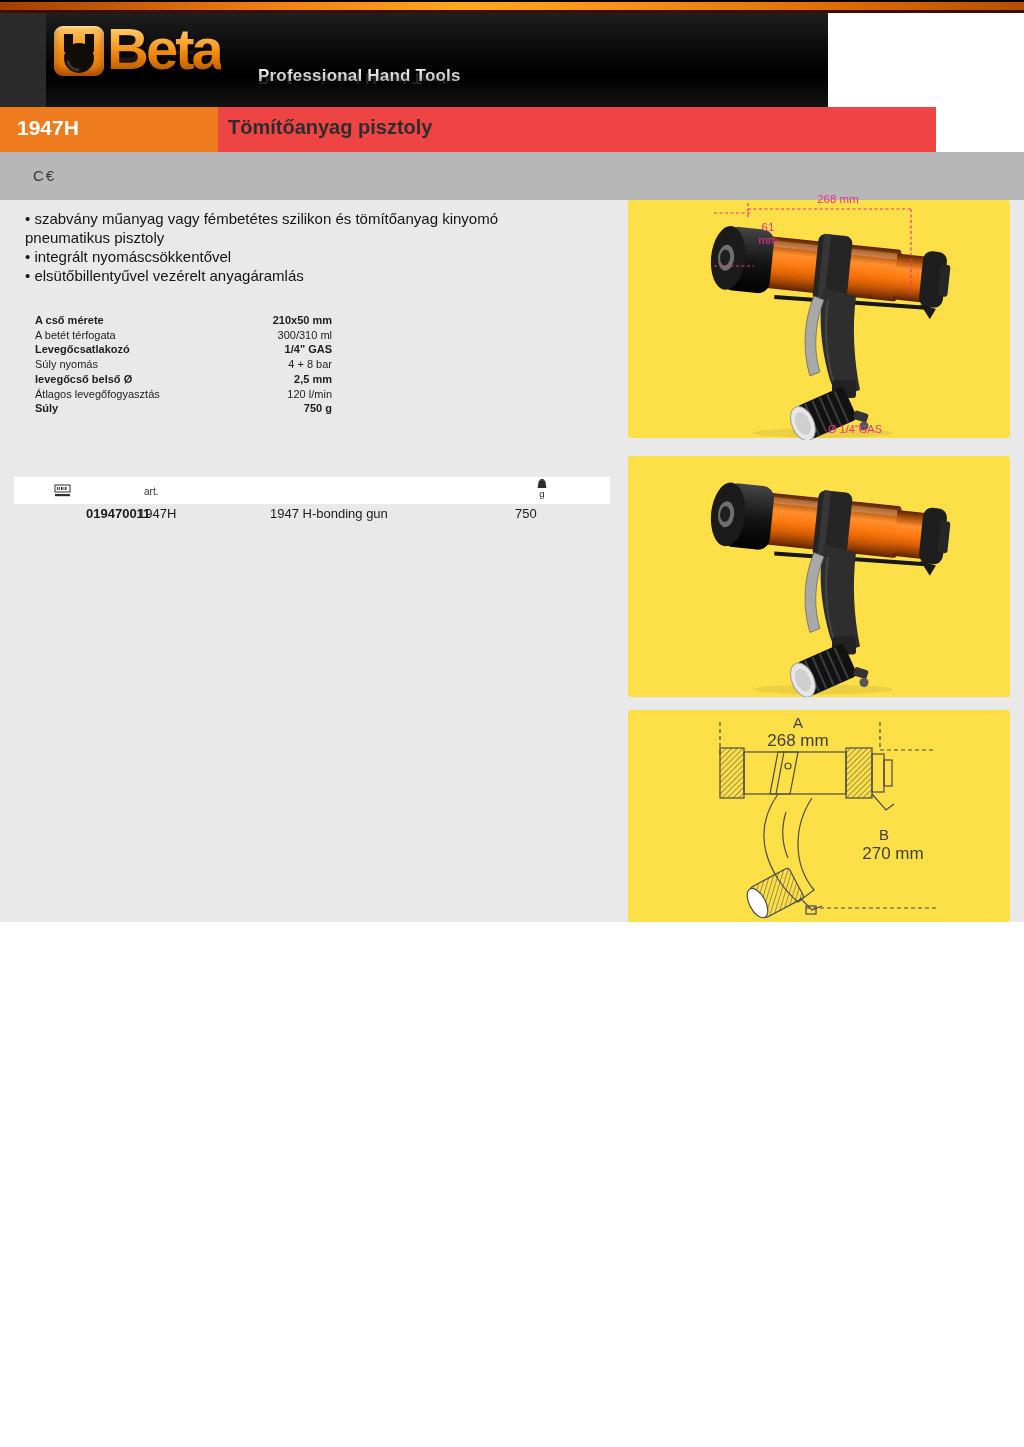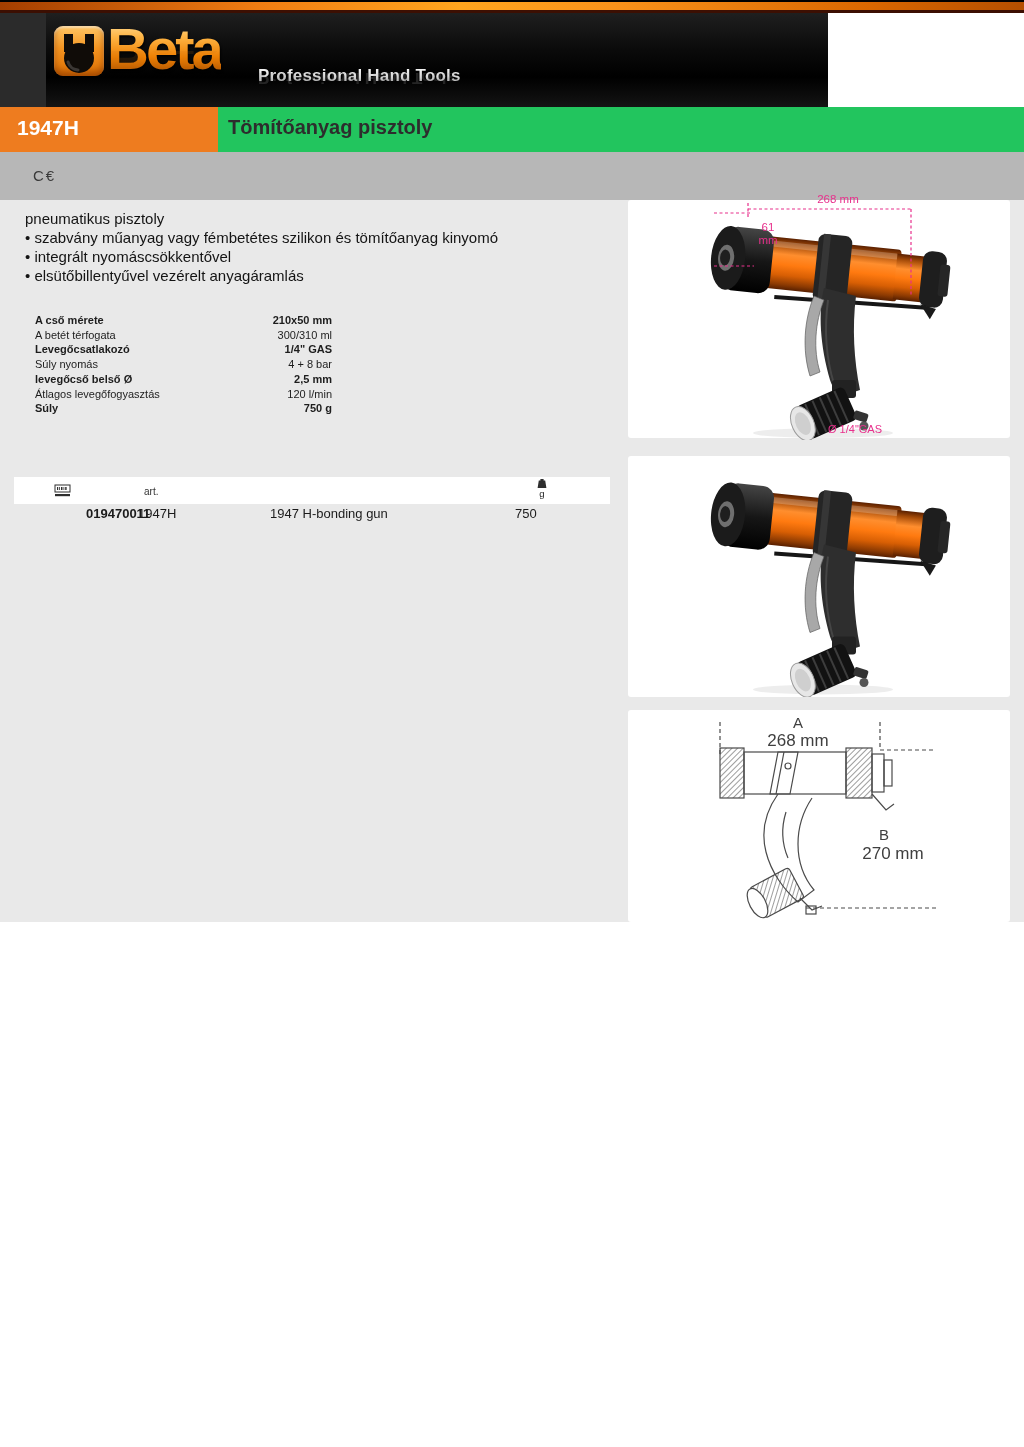--- a/index.html
+++ b/index.html
@@ -54,21 +54,21 @@
   .tagline-reflection {
     position:absolute; left:258px; top:74px; height:14px; overflow:hidden;
     font-size:17px; font-weight:bold; color:#9a9a9a;
     transform:scaleY(-1); transform-origin:top; opacity:.22;
   }
 
   
   .title-row { position:absolute; top:107px; left:0; width:1024px; height:45px; }
   .code-cell { position:absolute; left:0; top:0; width:218px; height:45px; background:#ee7c1f; }
   .code-cell span { position:absolute; left:17px; top:9px; font-size:21px; font-weight:bold; color:#ffffff; }
-  .name-cell { position:absolute; left:218px; top:0; width:806px; height:45px; background:#22c55e; }
+  .name-cell { position:absolute; left:218px; top:0; width:718px; height:45px; background:#ef4444; }
   .name-cell span { position:absolute; left:10px; top:9px; font-size:20px; font-weight:bold; color:#2d2d2d; }
 
   
   .ce-bar { position:absolute; top:152px; left:0; width:1024px; height:48px; background:#b7b7b7; }
   .ce-mark { position:absolute; left:33px; top:15px; font-size:15px; letter-spacing:2px; color:#3a3a3a; font-weight:normal; }
 
   
   .content { position:absolute; top:200px; left:0; width:1024px; height:722px; background:#e9e9e9; }
 
   .bullets { position:absolute; left:25px; top:9px; width:600px; color:#141414; }
@@ -85,21 +85,21 @@
   .order-header .weight-col svg { display:block; margin:0 auto; }
   .order-header .weight-col .unit { font-size:9.5px; line-height:10px; color:#222; }
 
   .order-row { position:absolute; left:0; top:306px; width:640px; height:20px; font-size:13px; color:#1b1b1b; }
   .order-row .code { position:absolute; left:50px; font-weight:bold;margin-left:36px; }
   .order-row .art  { position:absolute; left:138px; }
   .order-row .desc { position:absolute; left:270px; }
   .order-row .wgt  { position:absolute; left:515px; }
 
   
-  .panel { position:absolute; left:628px; width:382px; background:#ffffff; border-radius:3px; }
+  .panel { position:absolute; left:628px; width:382px; background:#fde047; border-radius:3px; }
   .panel1 { top:0; height:238px; }
   .panel2 { top:256px; height:241px; }
   .panel3 { top:510px; height:212px; }
   .panel svg.fill { position:absolute; left:0; top:0; }
 
   .ann { position:absolute; color:#e8308c; font-size:11.5px; line-height:13px; }
   .ann.center { text-align:center; }
   .draw-label { position:absolute; color:#3f3f3f; text-align:center; }
 </style>
 </head>
@@ -135,22 +135,22 @@
   </div>
 </div>
 
 <div class="ce-bar">
   <span class="ce-mark">C€</span>
 </div>
 
 <div class="content">
 
   <div class="bullets">
+    <div>• szabvány műanyag vagy fémbetétes szilikon és tömítőanyag kinyomó</div>
     <div>pneumatikus pisztoly</div>
-    <div>• szabvány műanyag vagy fémbetétes szilikon és tömítőanyag kinyomó</div>
     <div>• integrált nyomáscsökkentővel</div>
     <div>• elsütőbillentyűvel vezérelt anyagáramlás</div>
   </div>
 
   <div class="spec">
     <div class="spec-row bold">
       <span>A cső mérete</span>
       <span>210x50 mm</span>
     </div>
     <div class="spec-row">

